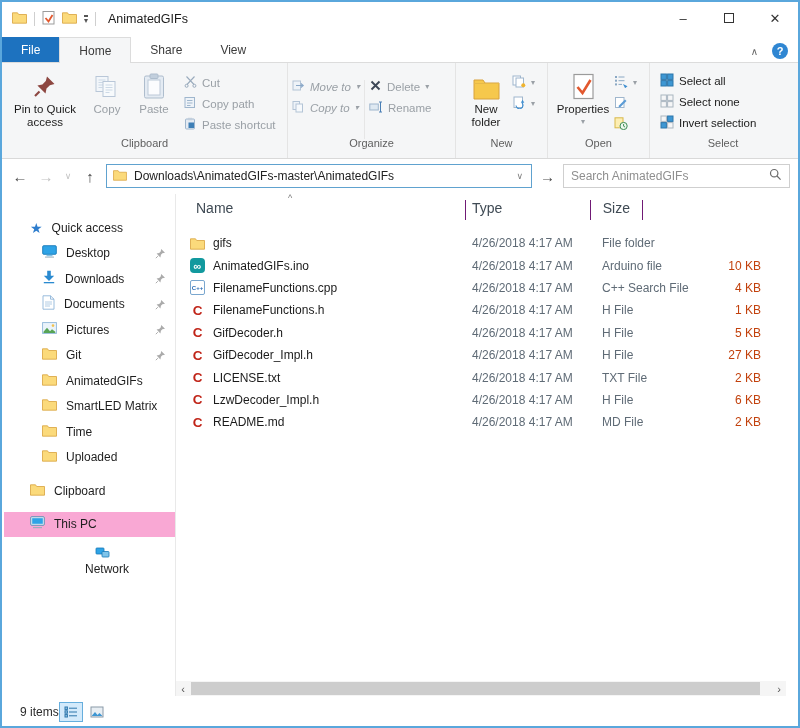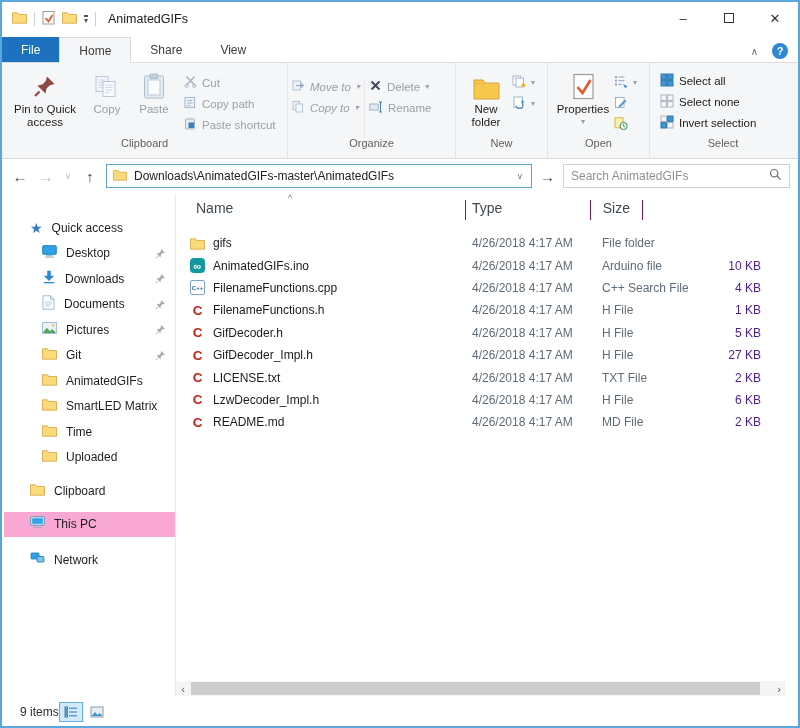--- a/index.html
+++ b/index.html
@@ -58,39 +58,39 @@
   .searchbox input { border:0; outline:0; flex:1; font:12px "Liberation Sans", sans-serif; color:#333; background:transparent; }
   .searchbox input::placeholder { color:#8f8f8f; }
 
   
   .content { position:absolute; top:192px; left:2px; right:2px; bottom:30px; display:flex; }
   .sidebar { width:172px; border-right:1px solid #e9e9e9; padding-top:21px; position:relative; }
   .side-item { height:25.5px; display:flex; align-items:center; font-size:12px; color:#1e1e1e; position:relative; }
   .side-item .lbl { margin-left:9px; }
   .side-item .pin { position:absolute; right:9px; top:7px; }
   .ind1 { padding-left:26px; } .ind2 { padding-left:38px; }
-  .gap8 { margin-top:8px; } .gap10 { margin-top:10px; }
+  .gap8 { margin-top:8px; } .gap10 { margin-top:10px;flex-direction:column; }
   .side-item.selected { background:#f9a8d4; }
 
   .mainpane { flex:1; position:relative; }
   .hdr { display:flex; height:26px; align-items:flex-end; position:relative; }
   .hc { font-size:14px; color:#3f4a54; border-right:1px solid #701a75; padding-bottom:4px; }
   .hc-name { width:290px; padding-left:20px; }
   .hc-date { width:130px; padding-left:6px; }
   .hc-type { width:125px; padding-left:6px; }
   .hc-size { width:52px; text-align:right; padding-right:12px; }
   .sort-caret { position:absolute; top:-1px; left:112px; font-size:9px; color:#7a7a7a; }
 
   .rows { margin-top:12px; }
   .row { display:flex; align-items:center; height:22.4px; font-size:12px; }
   .c-name { width:290px; padding-left:13px; display:flex; align-items:center; color:#1b1b1b; }
   .c-name .fic { width:17px; display:inline-flex; justify-content:center; margin-right:7px; }
   .c-date { width:130px; padding-left:6px; color:#5f6b76; }
   .c-type { width:125px; padding-left:6px; color:#5f6b76; }
-  .c-size { width:52px; text-align:right; padding-right:12px; color:#4c1d95; }
+  .c-size { width:52px; text-align:right; padding-right:12px; color:#c2410c; }
 
   .ic-ino { display:inline-flex; width:15px; height:15px; border-radius:4px; background:#12999e; color:#fff;
             font-size:11px; font-weight:bold; align-items:center; justify-content:center; }
   .ic-cpp { display:inline-flex; width:15px; height:15px; background:#fff; border:1px solid #7aa7cf; border-radius:2px;
             color:#2b6cb5; font-size:6px; font-weight:bold; align-items:center; justify-content:center; }
   .ic-c   { color:#c02418; font-weight:800; font-size:13.5px; width:15px; text-align:center; display:inline-block; }
   .star-ic { color:#2e7dcd; font-size:14px; }
 
   
   .hscroll { position:absolute; bottom:0; left:0; right:10px; height:15px; background:#f5f5f5; }

